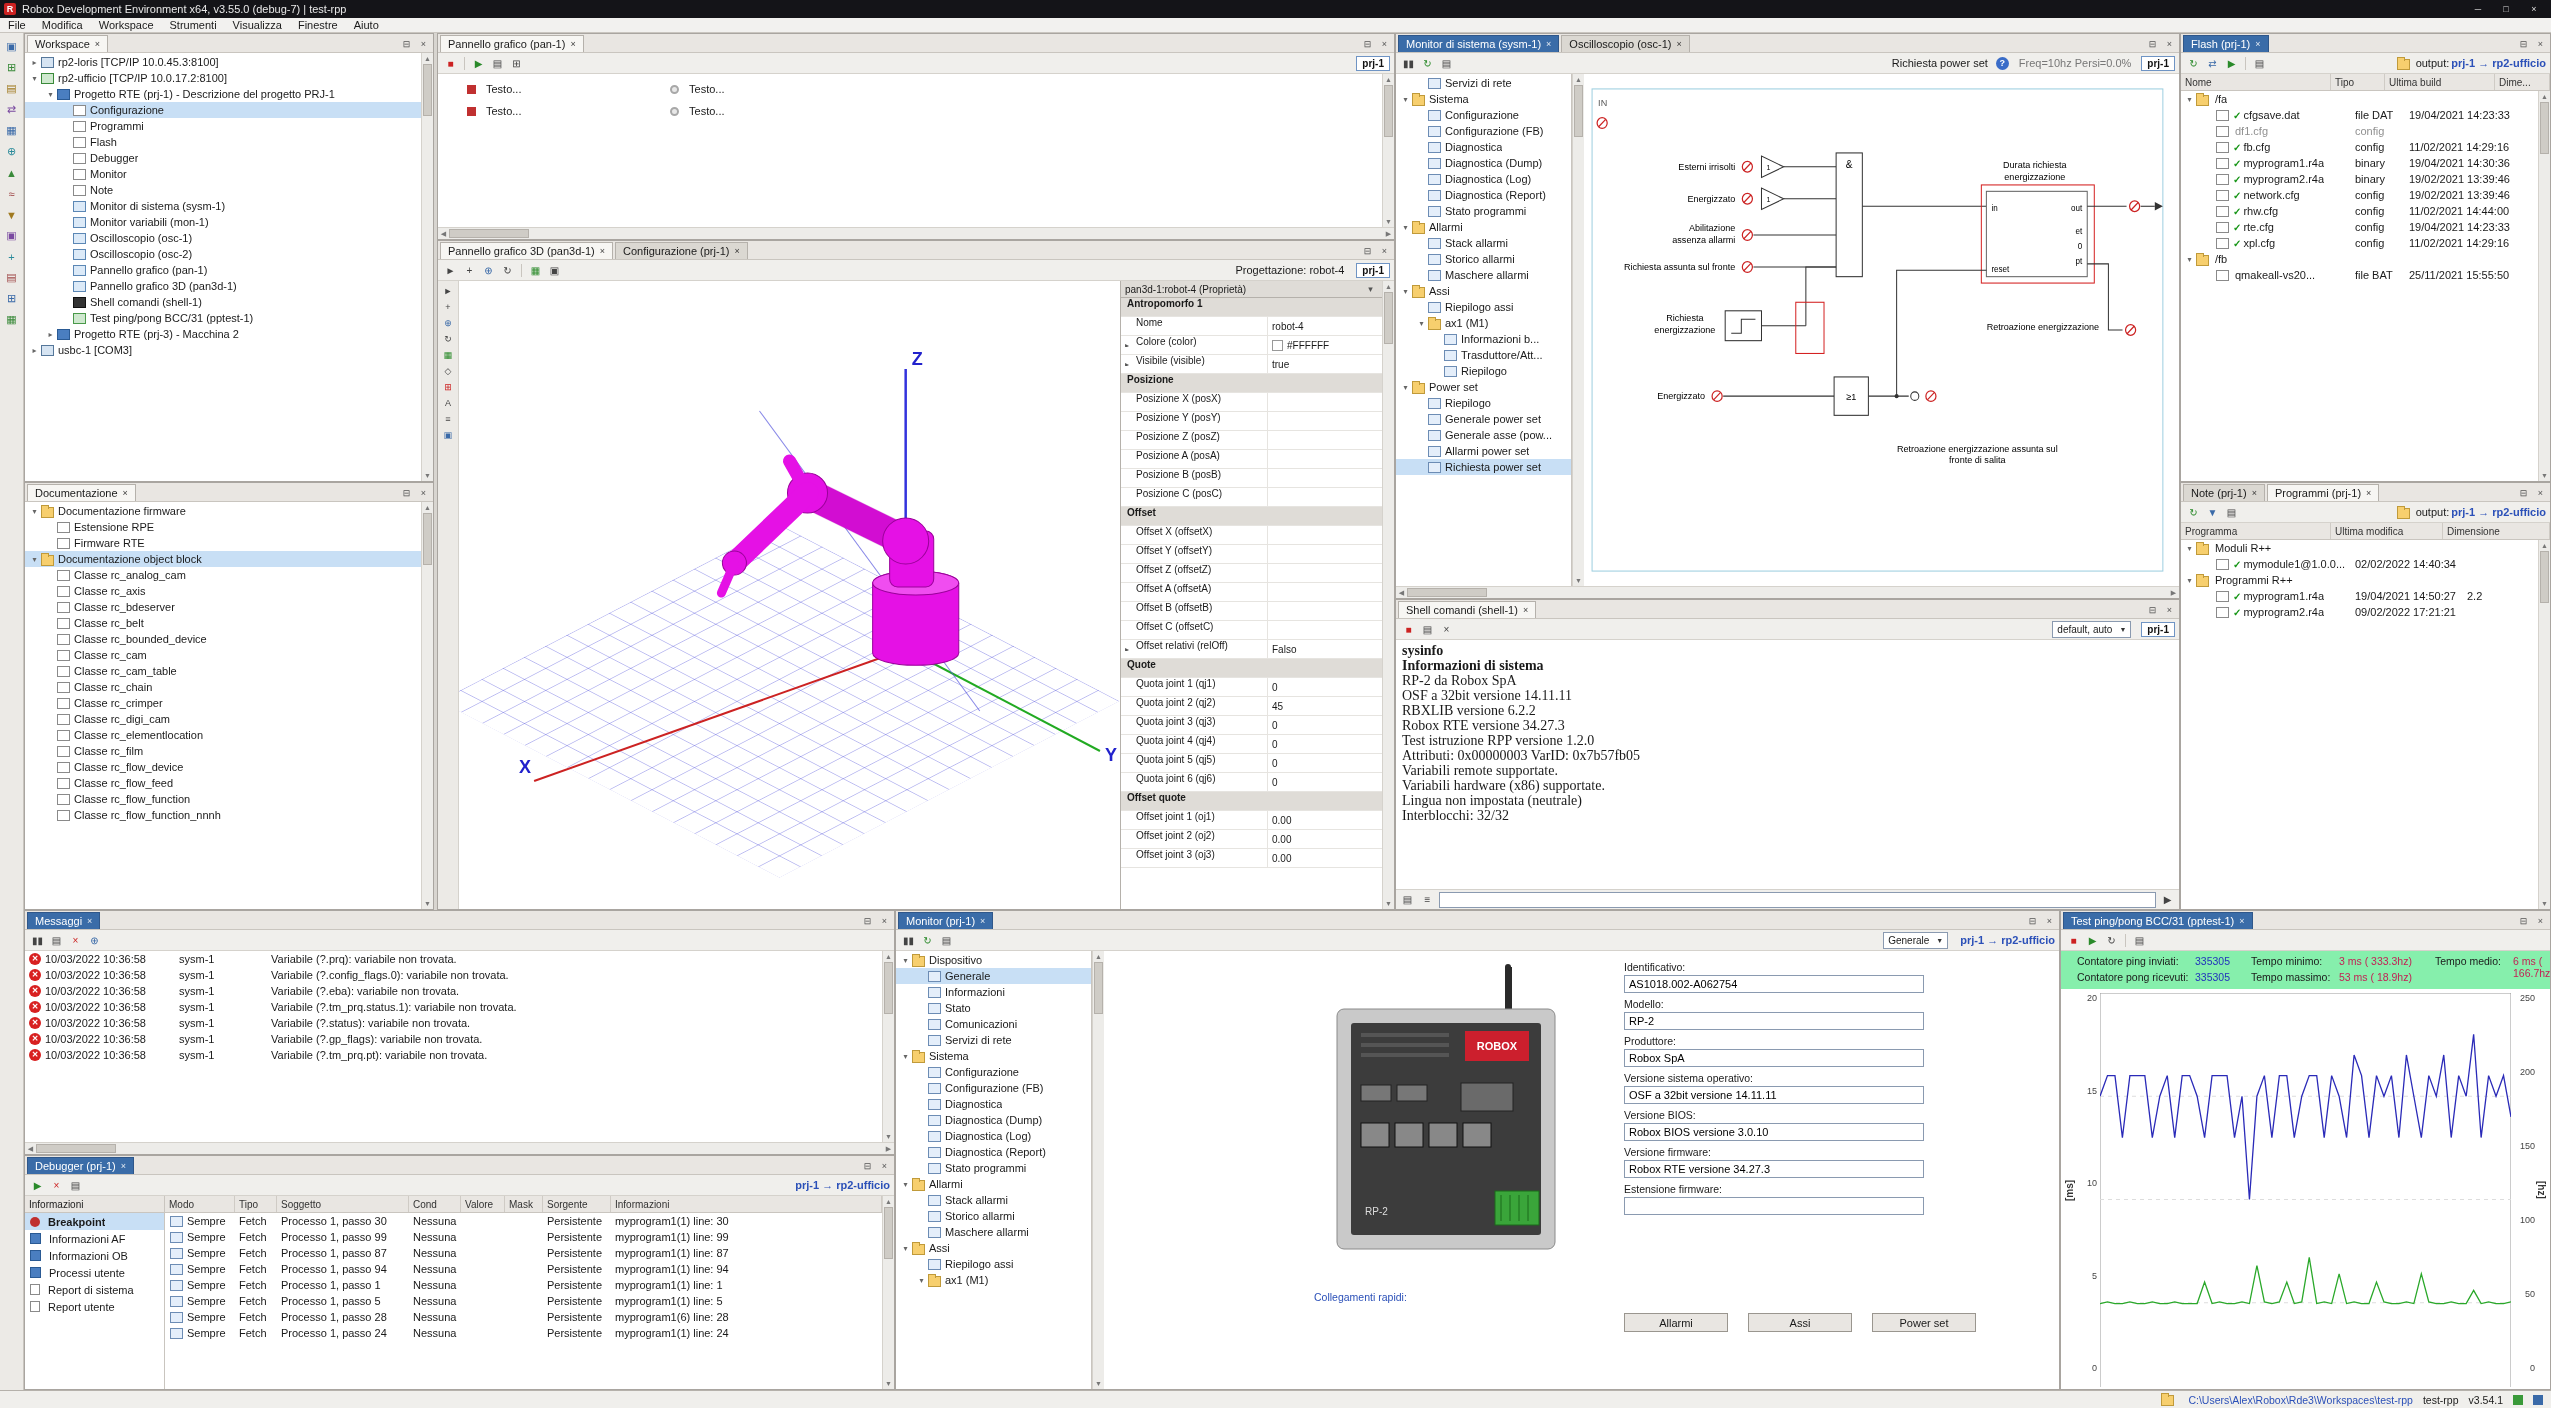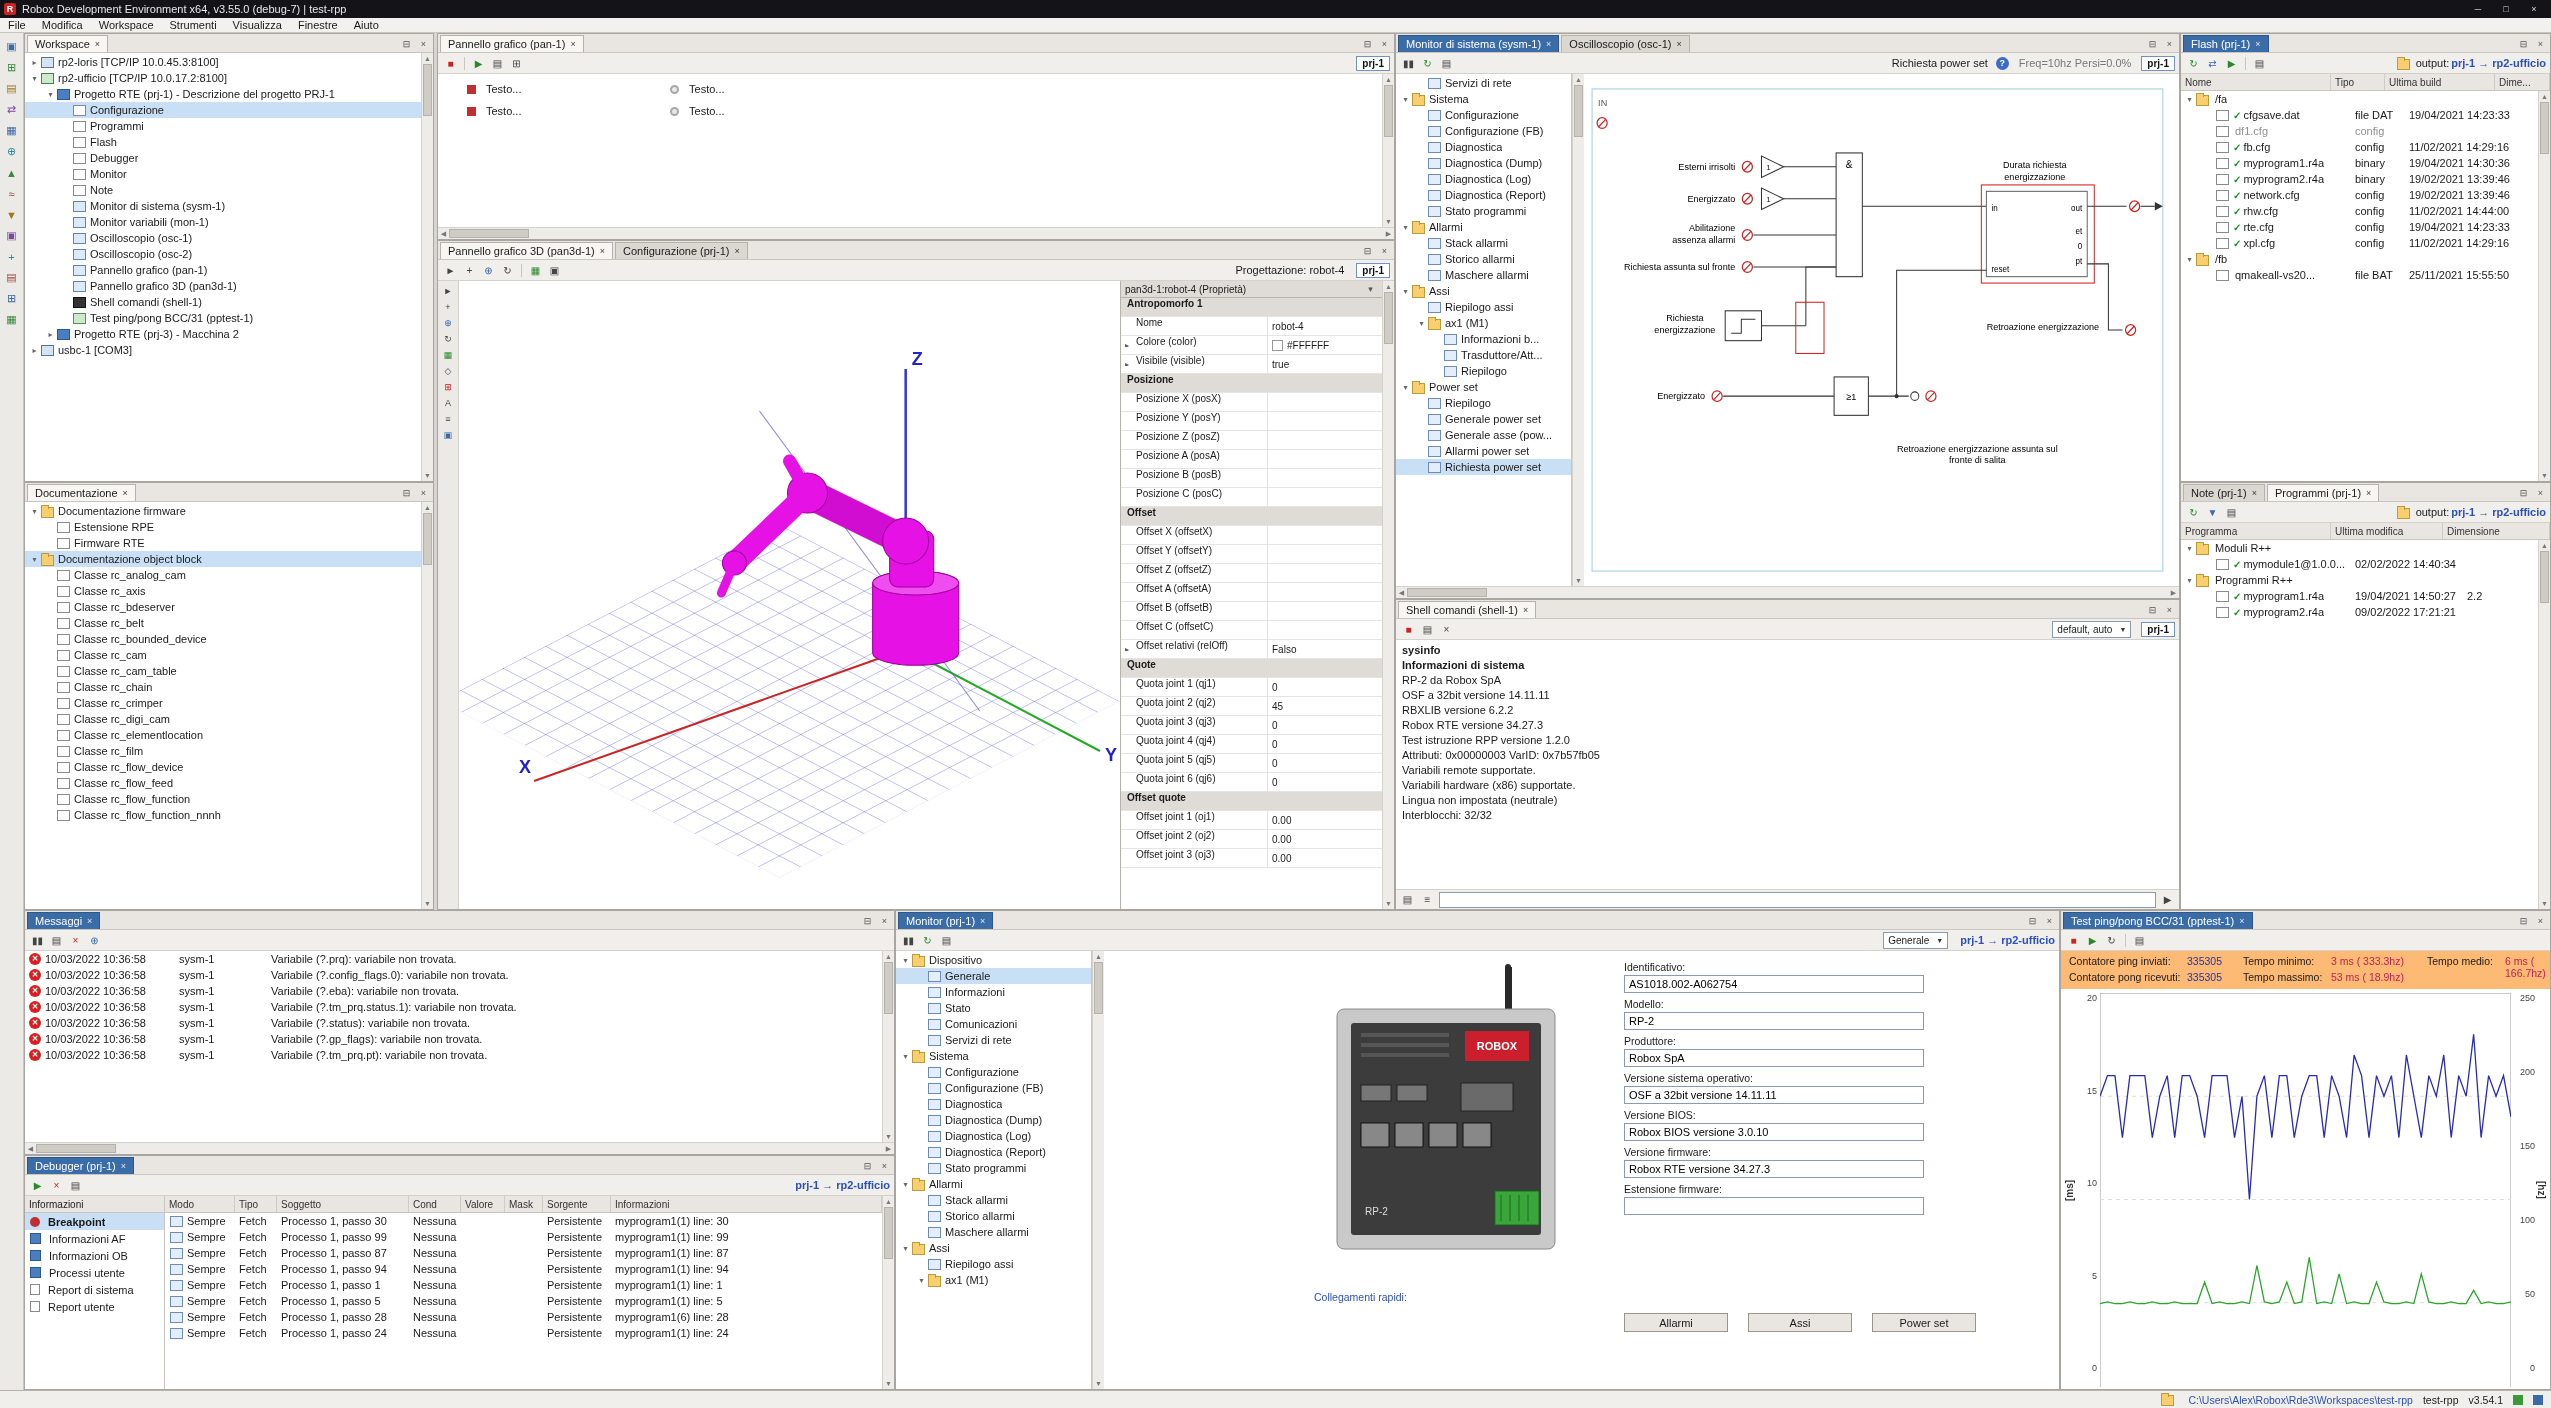--- a/index.html
+++ b/index.html
@@ -83,21 +83,21 @@
 .prow.sec .pv{border-left:none}
 .prow.sec .pk{width:auto;padding-left:6px}
 .pe{position:absolute;left:4px;top:5px;font-size:8px;color:#555}
 .swatchrow .pv::before{content:"";width:9px;height:9px;background:#fff;border:1px solid #999;margin-right:4px;display:inline-block}
 
 .sysm-body{display:flex;flex:1;overflow:hidden}
 .sysm-tree{width:176px;flex:none;border-right:1px solid #c9c5bf;background:#fff;overflow:hidden;padding-top:1px}
 .diagwrap{flex:1;background:#fff;position:relative}
 
 .shellterm{flex:1;background:#fff;padding:3px 6px;overflow:hidden}
-.sline{white-space:pre;font-family:Liberation Sans, sans-serif;font-size:11px;line-height:15px}
+.sline{white-space:pre;font-family:Liberation Serif, serif;font-size:14px;line-height:15px}
 .sline.b{font-weight:bold}
 .shellin{height:20px;border-top:1px solid #d5d2cc;background:#f0efec;display:flex;align-items:center;gap:3px;padding:0 3px;flex:none}
 .shellinput{flex:1;height:16px;border:1px solid #8a9ab0;background:#fff;font-size:11px;padding:0 3px}
 
 .frow,.mrow,.drow{display:flex;height:16px;align-items:center;background:#fff;white-space:nowrap}
 .fc{overflow:hidden;flex:none;padding:0 4px;display:flex;align-items:center;height:100%}
 .c-name{width:150px;padding-left:3px}
 .c-tipo{width:54px}.c-build{width:110px}
 .c-pname{width:150px;padding-left:3px}.c-mod{width:112px}.c-size{flex:1}
 .gray .tl,.gray .fc{color:#909090}
@@ -113,21 +113,21 @@
 
 .mon-body{display:flex;flex:1;overflow:hidden}
 .mon-tree{width:196px;flex:none;border-right:1px solid #c9c5bf;background:#fff;overflow:hidden;padding-top:1px}
 .mon-main{flex:1;background:#fff;position:relative;overflow:hidden}
 .ffield{margin-bottom:5px}
 .flabel{font-size:10.5px;margin-bottom:2px}
 .finput{width:300px;height:18px;border:1px solid #8a9ab0;background:#fff;font-size:11px;padding:0 4px;font-family:"Liberation Sans",sans-serif}
 .qbtn{width:104px;height:19px;background:#e9e6e2;border:1px solid #9a968f;font-size:11px;display:flex;align-items:center;justify-content:center}
 .quick-label{color:#2b50b8;font-size:10.5px}
 
-.ppstats{background:#fdba74;padding:4px 8px 2px;display:grid;grid-template-columns:118px 56px 88px 96px 78px auto;grid-auto-rows:16px;font-size:10.5px;flex:none}
+.ppstats{background:#86efac;padding:4px 16px 2px;display:grid;grid-template-columns:118px 56px 88px 96px 78px auto;grid-auto-rows:16px;font-size:10.5px;flex:none}
 .ppv{color:#2233bb}
 .ppr{color:#c22255}
 .ppchart{flex:1;background:#fff;display:flex;padding:4px 2px 2px 2px;overflow:hidden}
 .ylab{width:13px;display:flex;align-items:center;justify-content:center;font-size:10px;font-weight:bold;color:#333;writing-mode:vertical-rl;transform:rotate(180deg)}
 .ylab.r{transform:none}
 .ticks{width:24px;display:flex;flex-direction:column;justify-content:space-between;font-size:9px;color:#444;text-align:right;padding:0 3px 14px 0}
 .ticks.r{text-align:right;padding:0 0 14px 3px}
 .plotcol{flex:1;display:flex;flex-direction:column;overflow:hidden}
 .plotbox{flex:1;position:relative}
 

